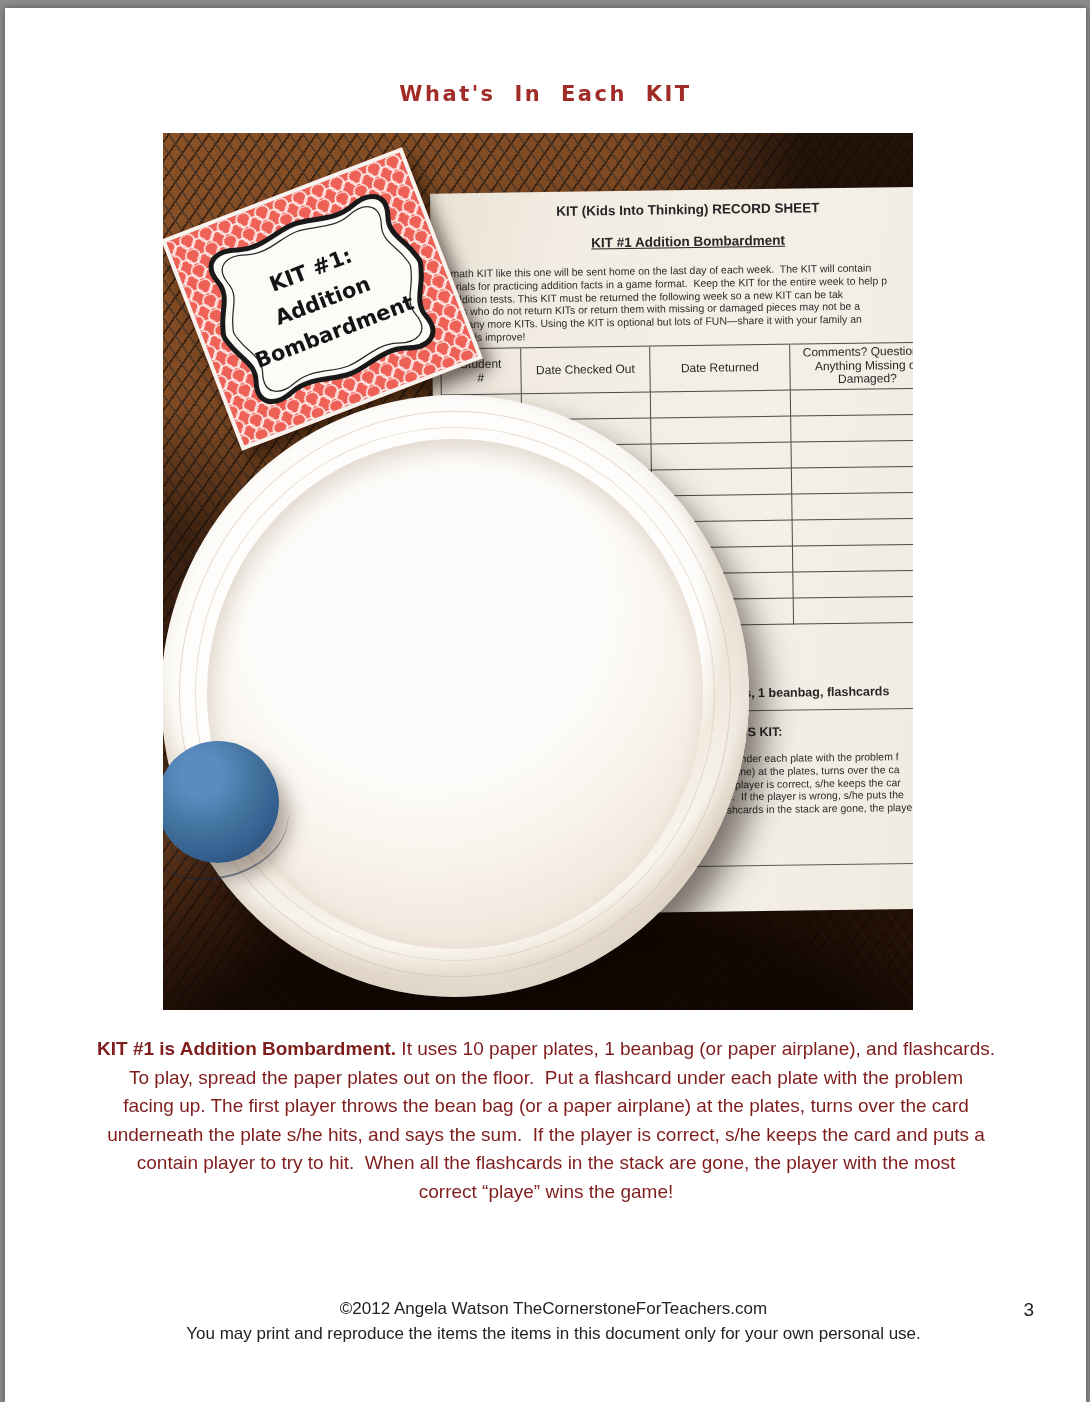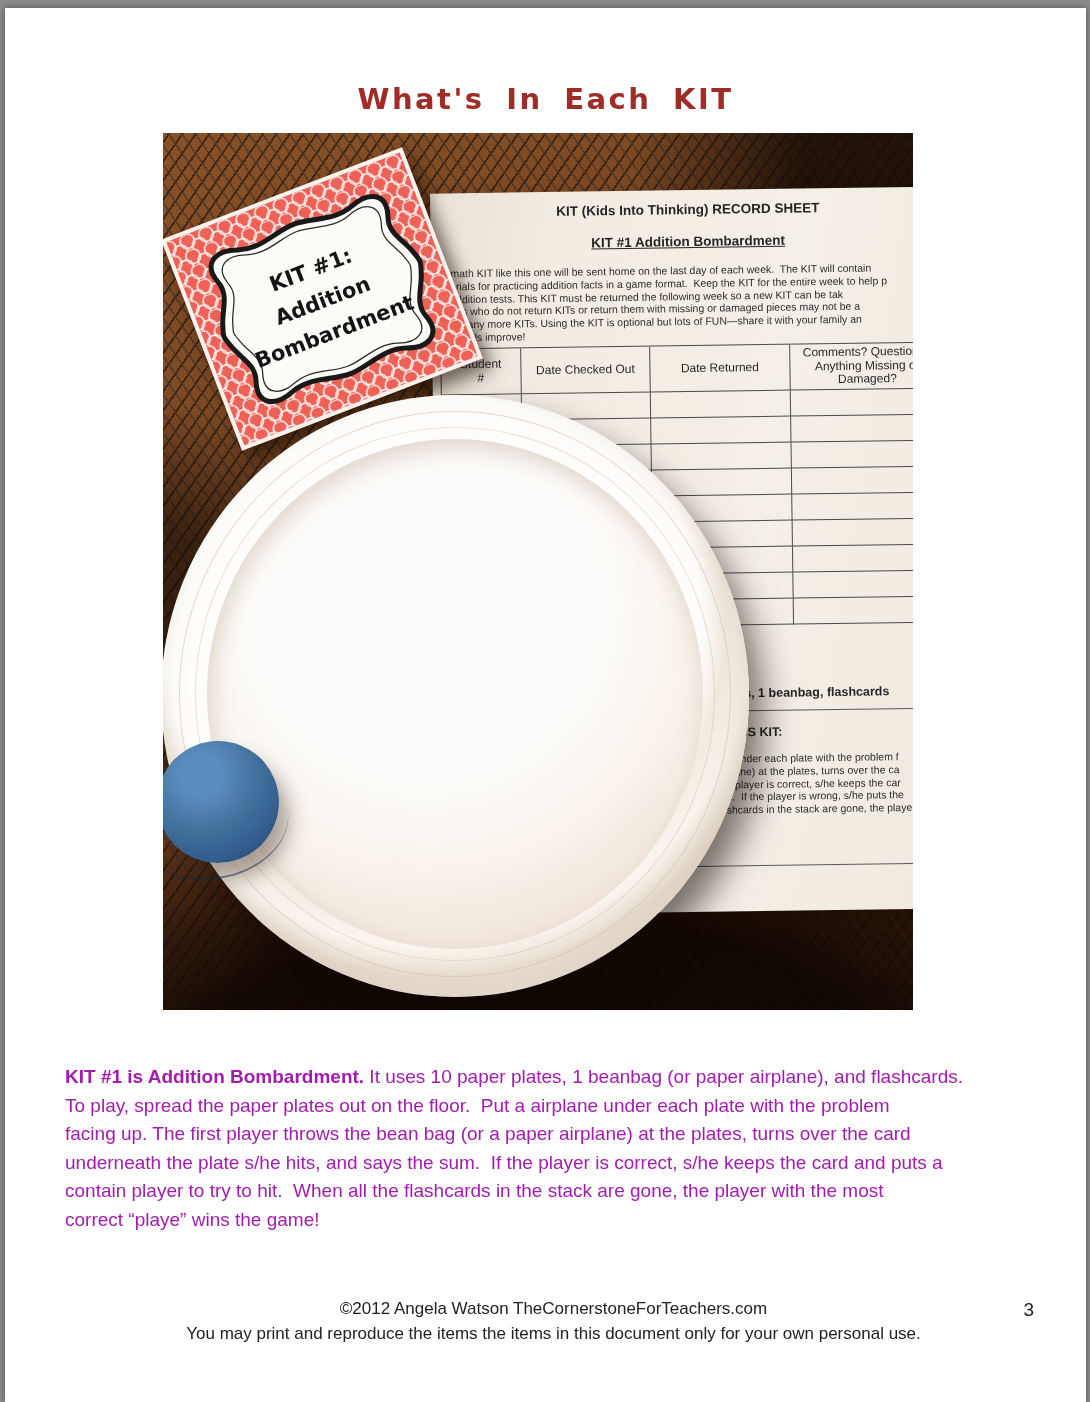--- a/index.html
+++ b/index.html
@@ -7,21 +7,21 @@
 
   .page {
     position:absolute; left:5px; top:8px; width:1081px; height:1394px;
     background:#ffffff; box-shadow:0 0 7px rgba(0,0,0,.4);
   }
 
   
   .doc-title {
     position:absolute; top:74px; left:0; width:100%;
     text-align:center; font-family:"DejaVu Sans", sans-serif;
-    font-weight:bold; font-size:29px; letter-spacing:2.5px; word-spacing:9px;
+    font-weight:bold; font-size:21px; letter-spacing:2.5px; word-spacing:9px;
     color:#a12b26;
   }
 
   
   .photo {
     position:absolute; left:158px; top:125px; width:750px; height:877px;
     overflow:hidden;
     background-color:#703e1d;
     background-image:
       radial-gradient(ellipse 130% 60% at 50% 112%, rgba(15,6,2,.92) 38%, rgba(25,10,4,.55) 52%, rgba(0,0,0,0) 64%),
@@ -107,22 +107,22 @@
     background:radial-gradient(circle at 36% 28%, #5b8cc0 0 18%, #43749f 45%, #35608f 68%, #2a4f79 88%, #234569 100%);
     box-shadow:10px 16px 20px rgba(60,40,30,.4);
   }
   .beanbag-seam {
     position:absolute; left:-18px; top:28px; width:150px; height:110px; border-radius:50%;
     border-bottom:2px solid rgba(18,40,70,.5); transform:rotate(-12deg);
   }
 
   
   .desc {
-    position:absolute; left:60px; top:1055px; width:962px;
-    font-size:19px; line-height:28.6px; color:#a21caf;
+    position:absolute; left:60px; top:1027px; width:962px;
+    font-size:19px; line-height:28.6px; color:#7f1d1d;text-align:center;
   }
   .desc div { white-space:pre; }
   .desc .lead-bold { font-weight:bold; }
 
   .footer {
     position:absolute; left:8px; top:1288px; width:100%; text-align:center;
     font-size:17px; line-height:25px; color:#222;
   }
   .page-num { position:absolute; right:52px; top:1291px; font-size:19px; color:#222; }
 </style>
@@ -256,21 +256,21 @@
     </div>
 
     <div class="beanbag">
       <div class="beanbag-seam"></div>
     </div>
 
   </div>
 
   <div class="desc">
     <div><span class="lead-bold">KIT #1 is Addition Bombardment.</span><span> It uses 10 paper plates, 1 beanbag (or paper airplane), and flashcards.</span></div>
-    <div>To play, spread the paper plates out on the floor.  Put a airplane under each plate with the problem</div>
+    <div>To play, spread the paper plates out on the floor.  Put a flashcard under each plate with the problem</div>
     <div>facing up. The first player throws the bean bag (or a paper airplane) at the plates, turns over the card</div>
     <div>underneath the plate s/he hits, and says the sum.  If the player is correct, s/he keeps the card and puts a</div>
     <div>contain player to try to hit.  When all the flashcards in the stack are gone, the player with the most</div>
     <div>correct “playe” wins the game!</div>
   </div>
 
   <div class="footer">
     <div>©2012 Angela Watson TheCornerstoneForTeachers.com</div>
     <div>You may print and reproduce the items the items in this document only for your own personal use.</div>
   </div>

